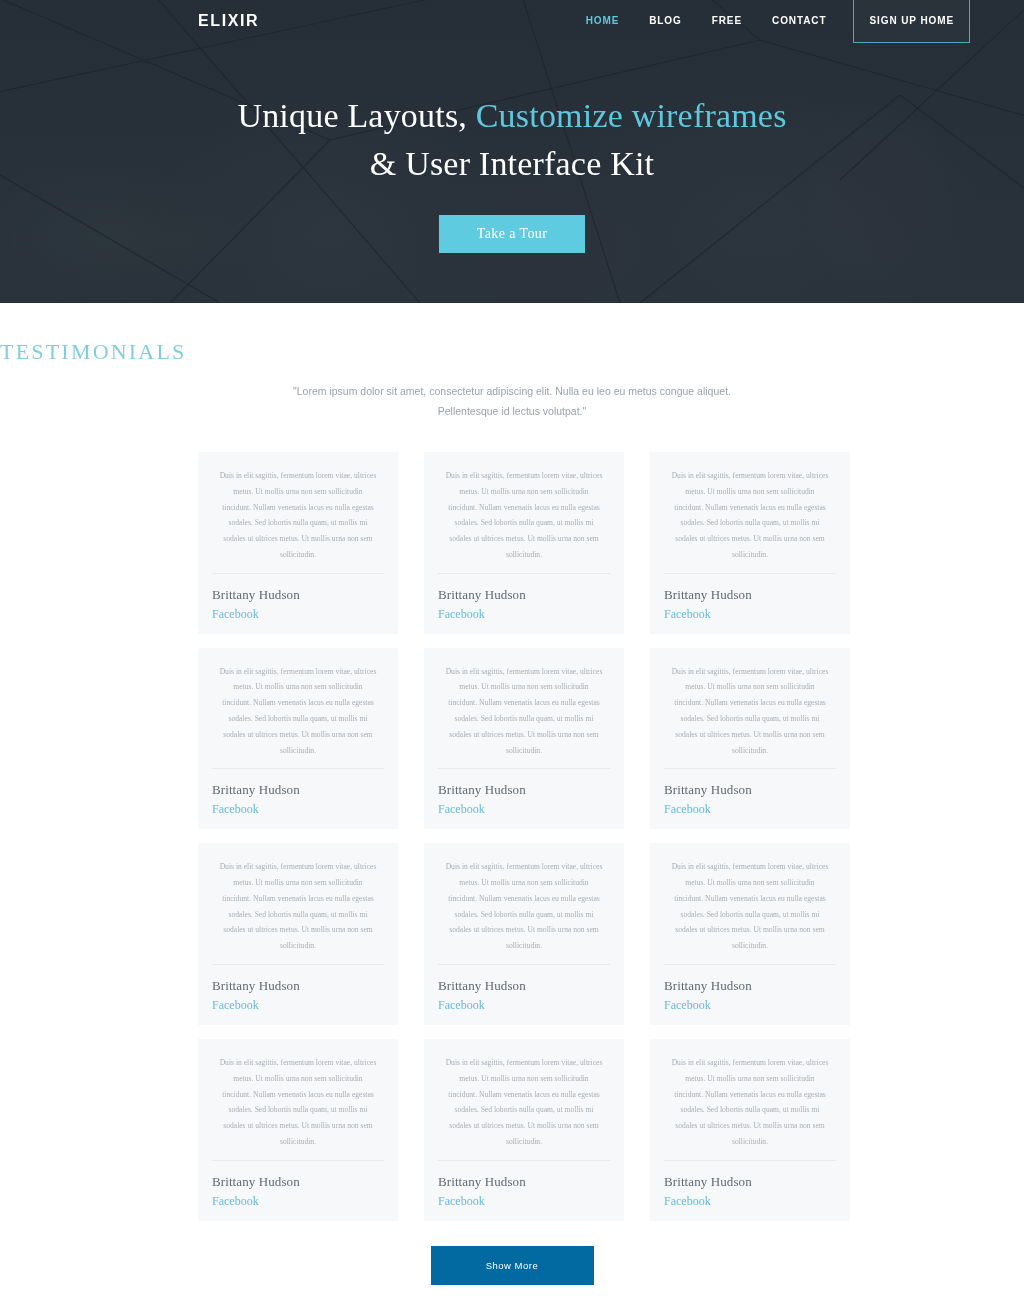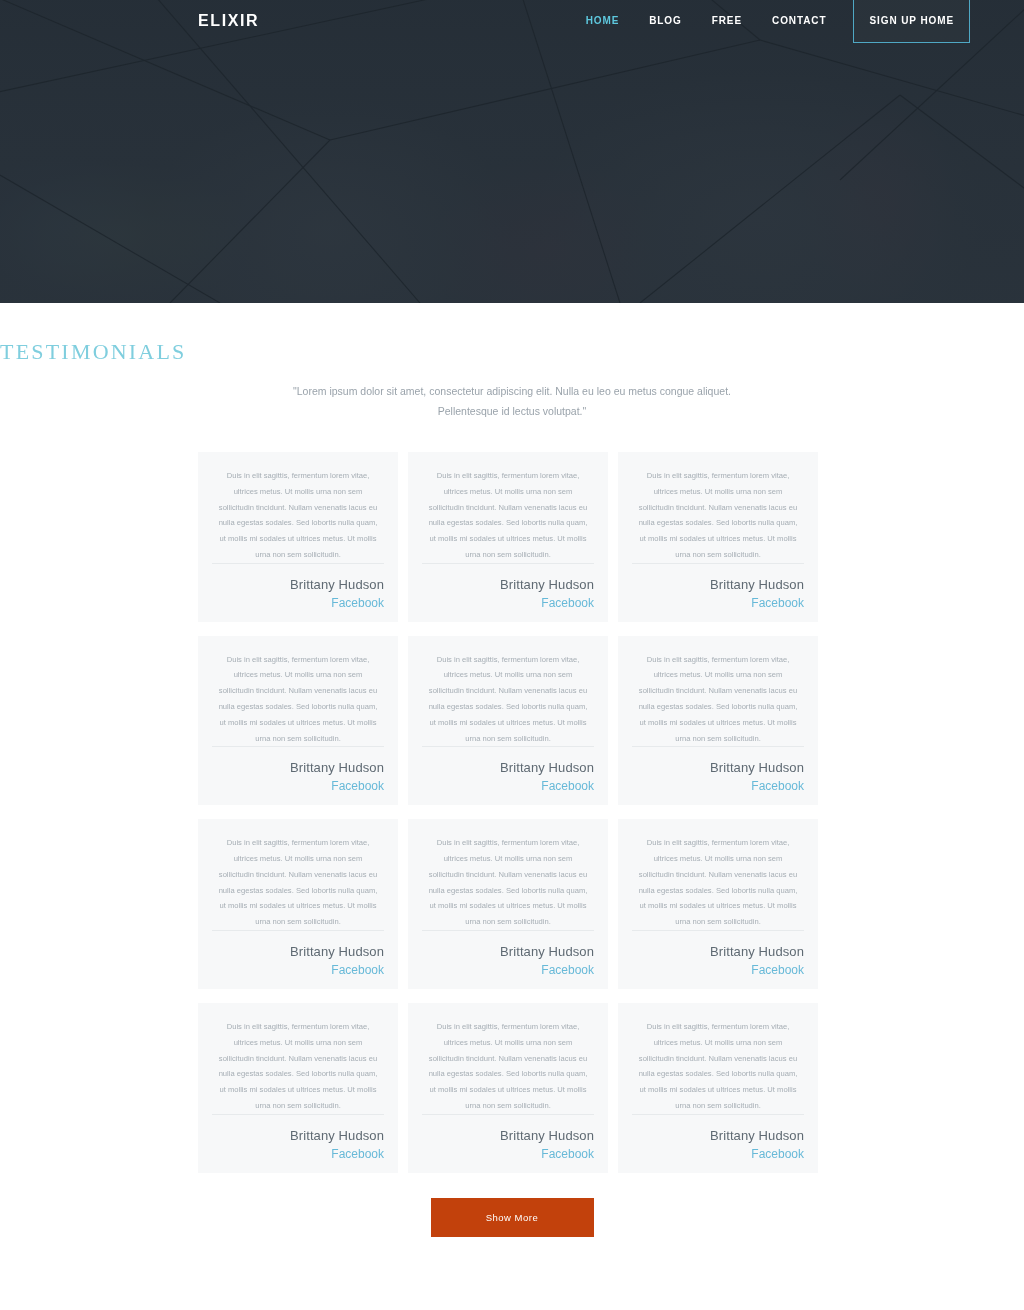--- a/index.html
+++ b/index.html
@@ -117,57 +117,58 @@
     font-size: 10.5px;
     line-height: 1.95;
     color: #9aa3ab;
   }
 
   .grid {
     width: 628px;
     margin: 30px auto 0;
     display: grid;
     grid-template-columns: repeat(3, 200px);
-    gap: 14px 10px;
+    gap: 14px 26px;
+    font-family: Liberation Serif, serif;
   }
   .card {
     background: #f7f8f9;
     padding: 14px 14px 12px;
   }
   .card-body {
     font-size: 7.6px;
     line-height: 2.08;
     color: #a6aeb5;
     text-align: center;
     padding: 2px 6px 0;
   }
   .card-foot {
     border-top: 1px solid #e7eaec;
-    margin-top: 0;
+    margin-top: 10px;
     padding-top: 13px;
-    text-align: right;
+    text-align: left;
   }
   .card-name {
     font-size: 13px;
     color: #5f6a73;
     letter-spacing: 0.1px;
   }
   .card-link {
     display: block;
     margin-top: 4px;
     font-size: 12px;
     color: #67b9d8;
     text-decoration: none;
   }
 
   .showmore-wrap { text-align: center; padding: 25px 0 40px; }
   .showmore {
     display: inline-block;
     width: 163px;
-    background: #c2410c;
+    background: #0369a1;
     color: #ffffff;
     font-size: 9.5px;
     letter-spacing: 0.5px;
     padding: 14px 0;
     text-decoration: none;
   }
 </style>
 </head>
 <body>
 
@@ -197,20 +198,27 @@
     <div class="brand">ELIXIR</div>
     <nav class="nav">
       <a class="active" href="#">HOME</a>
       <a href="#">BLOG</a>
       <a href="#">FREE</a>
       <a href="#">CONTACT</a>
       <a class="signup" href="#">SIGN UP HOME</a>
     </nav>
   </div>
 
+  <div class="hero-inner">
+    <h1 class="hero-title">
+      <span>Unique Layouts, </span><span class="accent">Customize wireframes</span><br>
+      <span>&amp; User Interface Kit</span>
+    </h1>
+    <a class="hero-btn" href="#">Take a Tour</a>
+  </div>
 </div>
 
 <div class="section">
   <h2 class="sec-title">TESTIMONIALS</h2>
   <p class="sec-sub">"Lorem ipsum dolor sit amet, consectetur adipiscing elit. Nulla eu leo eu metus congue aliquet. Pellentesque id lectus volutpat."</p>
 
   <div class="grid" id="cards-grid">
       <div class="card">
         <div class="card-body">Duis in elit sagittis, fermentum lorem vitae, ultrices metus. Ut mollis urna non sem sollicitudin tincidunt. Nullam venenatis lacus eu nulla egestas sodales. Sed lobortis nulla quam, ut mollis mi sodales ut ultrices metus. Ut mollis urna non sem sollicitudin.</div>
         <div class="card-foot">

